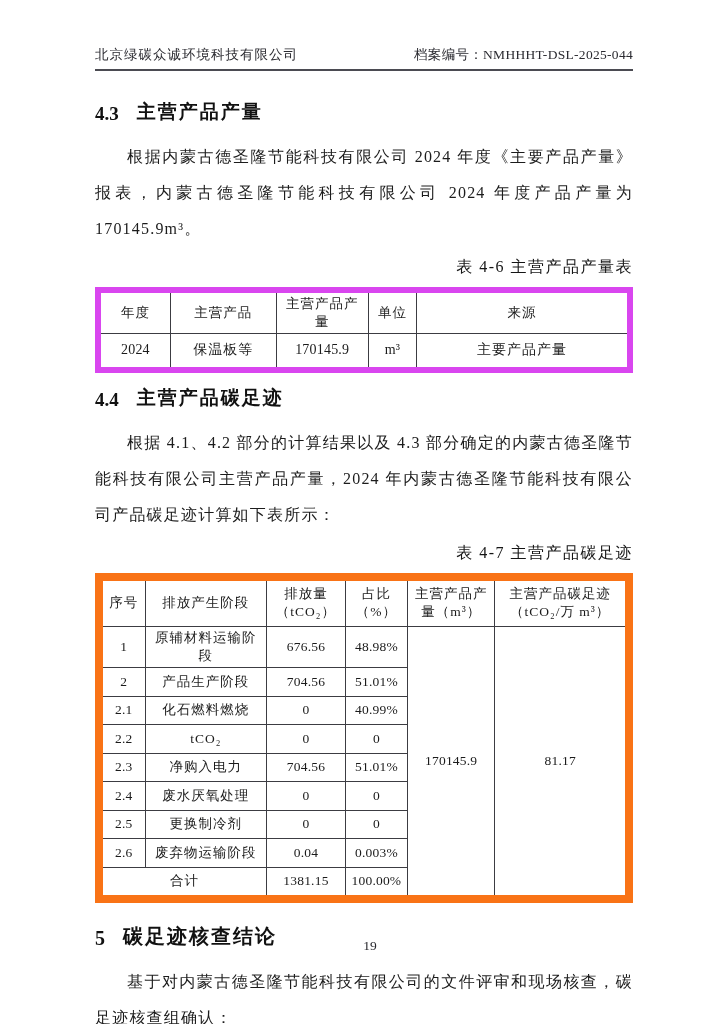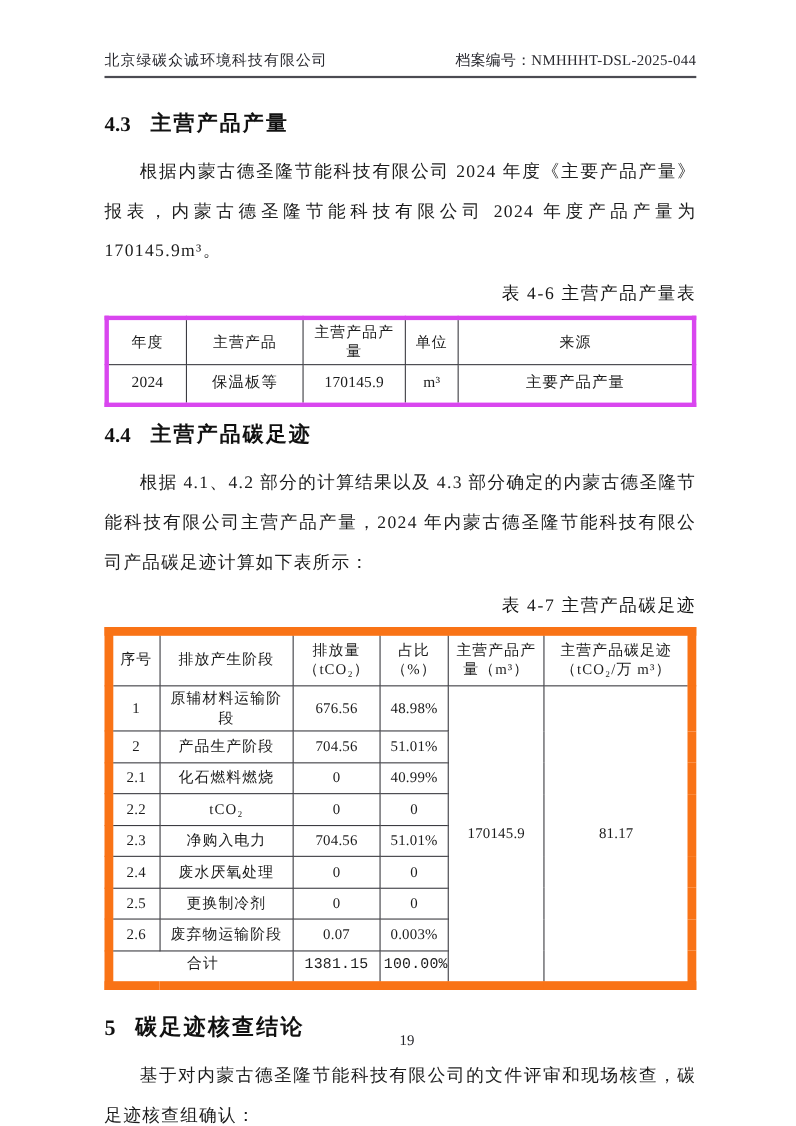--- a/index.html
+++ b/index.html
@@ -74,27 +74,27 @@
   th, td {
     border: 1px solid #3c3c42;
     text-align: center;
     vertical-align: middle;
     padding: 2px 3px;
     font-weight: normal;
     letter-spacing: 1px;
     white-space: pre-line;
     line-height: 18px;
   }
-  .t46 { border: 4px solid #d946ef; }
+  .t46 { border: 6px solid #d946ef; }
   .t46 th { height: 29px; }
   .t46 td { height: 36px; font-size: 14px; }
   .t47 { border: 8px solid #f97316; }
   .t47 th { height: 50px; }
   .t47 td { height: 28.5px; }
-  .t47 tr.total td { height: 32px; font-family: Liberation Mono, monospace; }
+  .t47 tr.total td { height: 32px; }
   .num-cell { letter-spacing: 0.2px; }
   
   .page-number {
     position: absolute;
     left: 16px;
     right: 0;
     top: 938px;
     text-align: center;
     font-size: 13.5px;
     color: #26262c;
@@ -220,21 +220,21 @@
         </tr>
         <tr>
           <td class="num-cell">2.5</td>
           <td>更换制冷剂</td>
           <td class="num-cell">0</td>
           <td class="num-cell">0</td>
         </tr>
         <tr>
           <td class="num-cell">2.6</td>
           <td>废弃物运输阶段</td>
-          <td class="num-cell">0.07</td>
+          <td class="num-cell">0.04</td>
           <td class="num-cell">0.003%</td>
         </tr>
         <tr class="total">
           <td colspan="2">合计</td>
           <td class="num-cell">1381.15</td>
           <td class="num-cell">100.00%</td>
         </tr>
       </tbody>
     </table>
 

